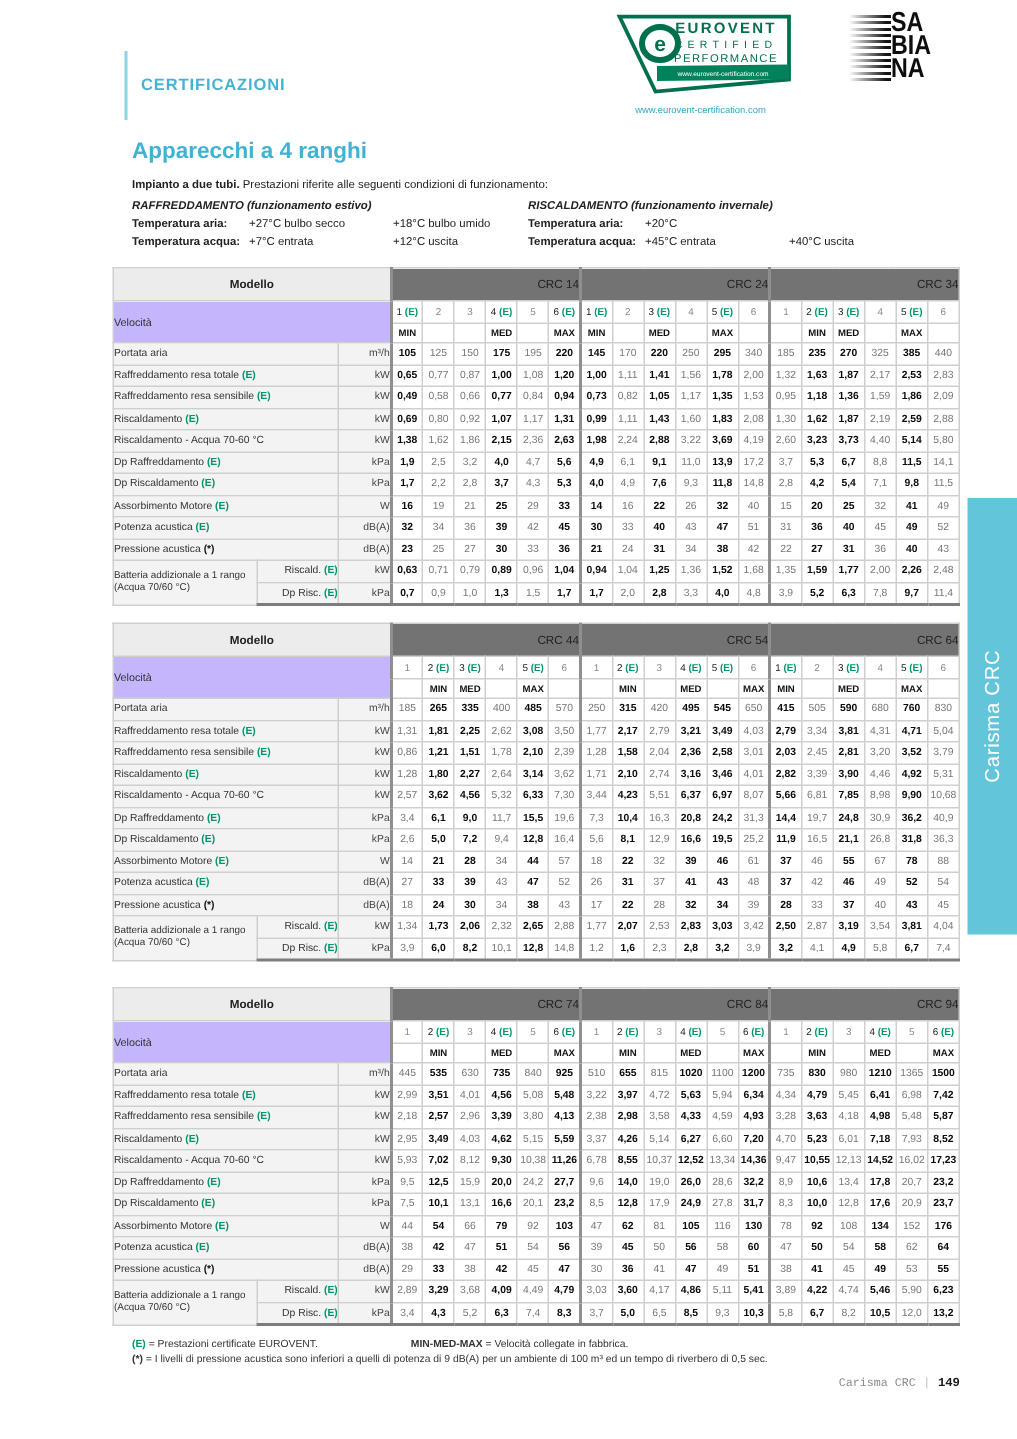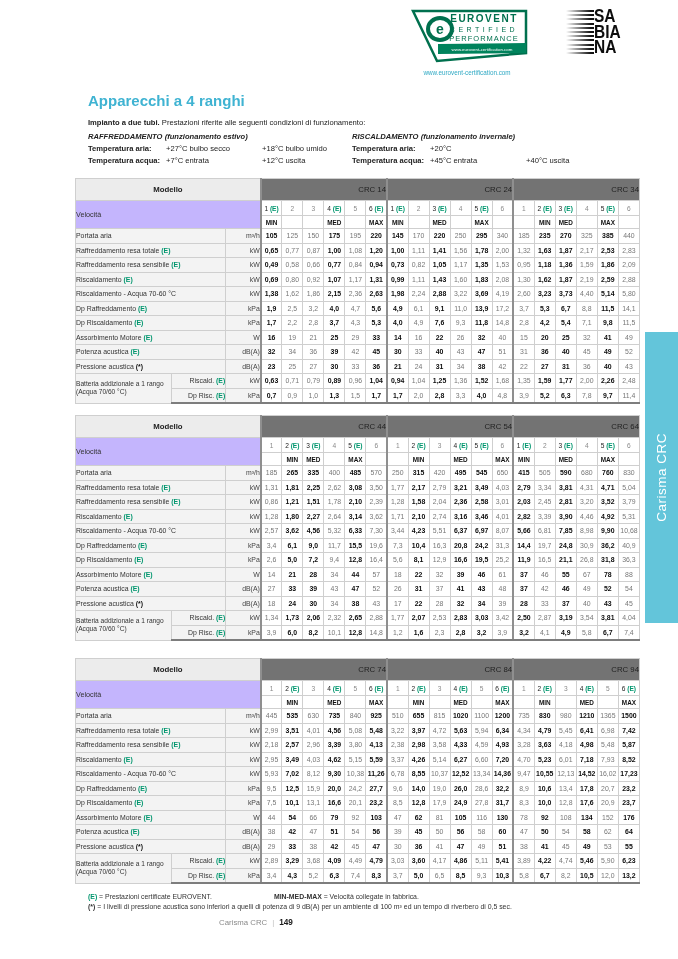--- a/index.html
+++ b/index.html
@@ -52,34 +52,38 @@
   .v.b{color:#0b0b0b;font-weight:bold;}
   .blabel{background:#f3f3f3;font-size:6.6px;color:#333;text-align:left;padding-left:5px;line-height:8px;}
   .bsub{background:#f3f3f3;font-size:6.9px;color:#333;text-align:right;padding-right:3px;}
   .gs{border-left:2px solid #8f8f8f !important;}
   .spec tbody tr:last-child td{border-bottom:2px solid #7d7d7d;}
 
   
   .notes{position:absolute;left:88px;top:893px;width:548px;font-size:6.9px;color:#333;}
   .note-gap{display:inline-block;width:62px;}
   .note2{margin-top:3px;}
-  .pagefoot{position:absolute;left:0;top:918px;width:512px;text-align:center;font-size:7.8px;color:#8a8a8a;}
+  .pagefoot{position:absolute;left:0;top:918px;width:640px;text-align:right;font-size:7.8px;color:#8a8a8a;font-family:Liberation Mono, monospace;}
   .pf-sep{color:#c0c0c0;margin:0 5px;}
   .pf-num{color:#1a1a1a;font-weight:bold;font-size:8.2px;}
 
   
   .side-tab{position:absolute;right:0;top:332px;width:33px;height:291px;background:#63c5da;
     display:flex;align-items:center;justify-content:center;}
   .side-tab span{writing-mode:vertical-rl;transform:rotate(180deg);color:#fff;font-size:13.5px;letter-spacing:.5px;}
 </style>
 </head>
 <body>
 
 <div class="page">
 
+  <div class="cert-head">
+    <span class="cert-bar"></span>
+    <span class="cert-text">CERTIFICAZIONI</span>
+  </div>
 
   <div class="eurovent">
     <svg width="126" height="56" viewBox="0 0 126 56">
       <polygon points="9,3 122,3 122,45 33,53 9,3" fill="#ffffff" stroke="#00704e" stroke-width="2.5"></polygon>
       <ellipse cx="36" cy="21" rx="12" ry="11" fill="none" stroke="#00704e" stroke-width="4"></ellipse>
       <text x="36" y="26" text-anchor="middle" font-family="Liberation Sans, sans-serif" font-size="14" font-weight="bold" fill="#00704e">e</text>
       <text x="80" y="14" text-anchor="middle" font-family="Liberation Sans, sans-serif" font-size="10" font-weight="bold" letter-spacing="1.5" fill="#00704e">EUROVENT</text>
       <text x="80" y="24" text-anchor="middle" font-family="Liberation Sans, sans-serif" font-size="7" letter-spacing="3.5" fill="#00704e">CERTIFIED</text>
       <text x="80" y="33" text-anchor="middle" font-family="Liberation Sans, sans-serif" font-size="7.5" letter-spacing="1" fill="#00704e">PERFORMANCE</text>
       <polygon points="34,36 122,35 122,45 34,46" fill="#00835c"></polygon>

